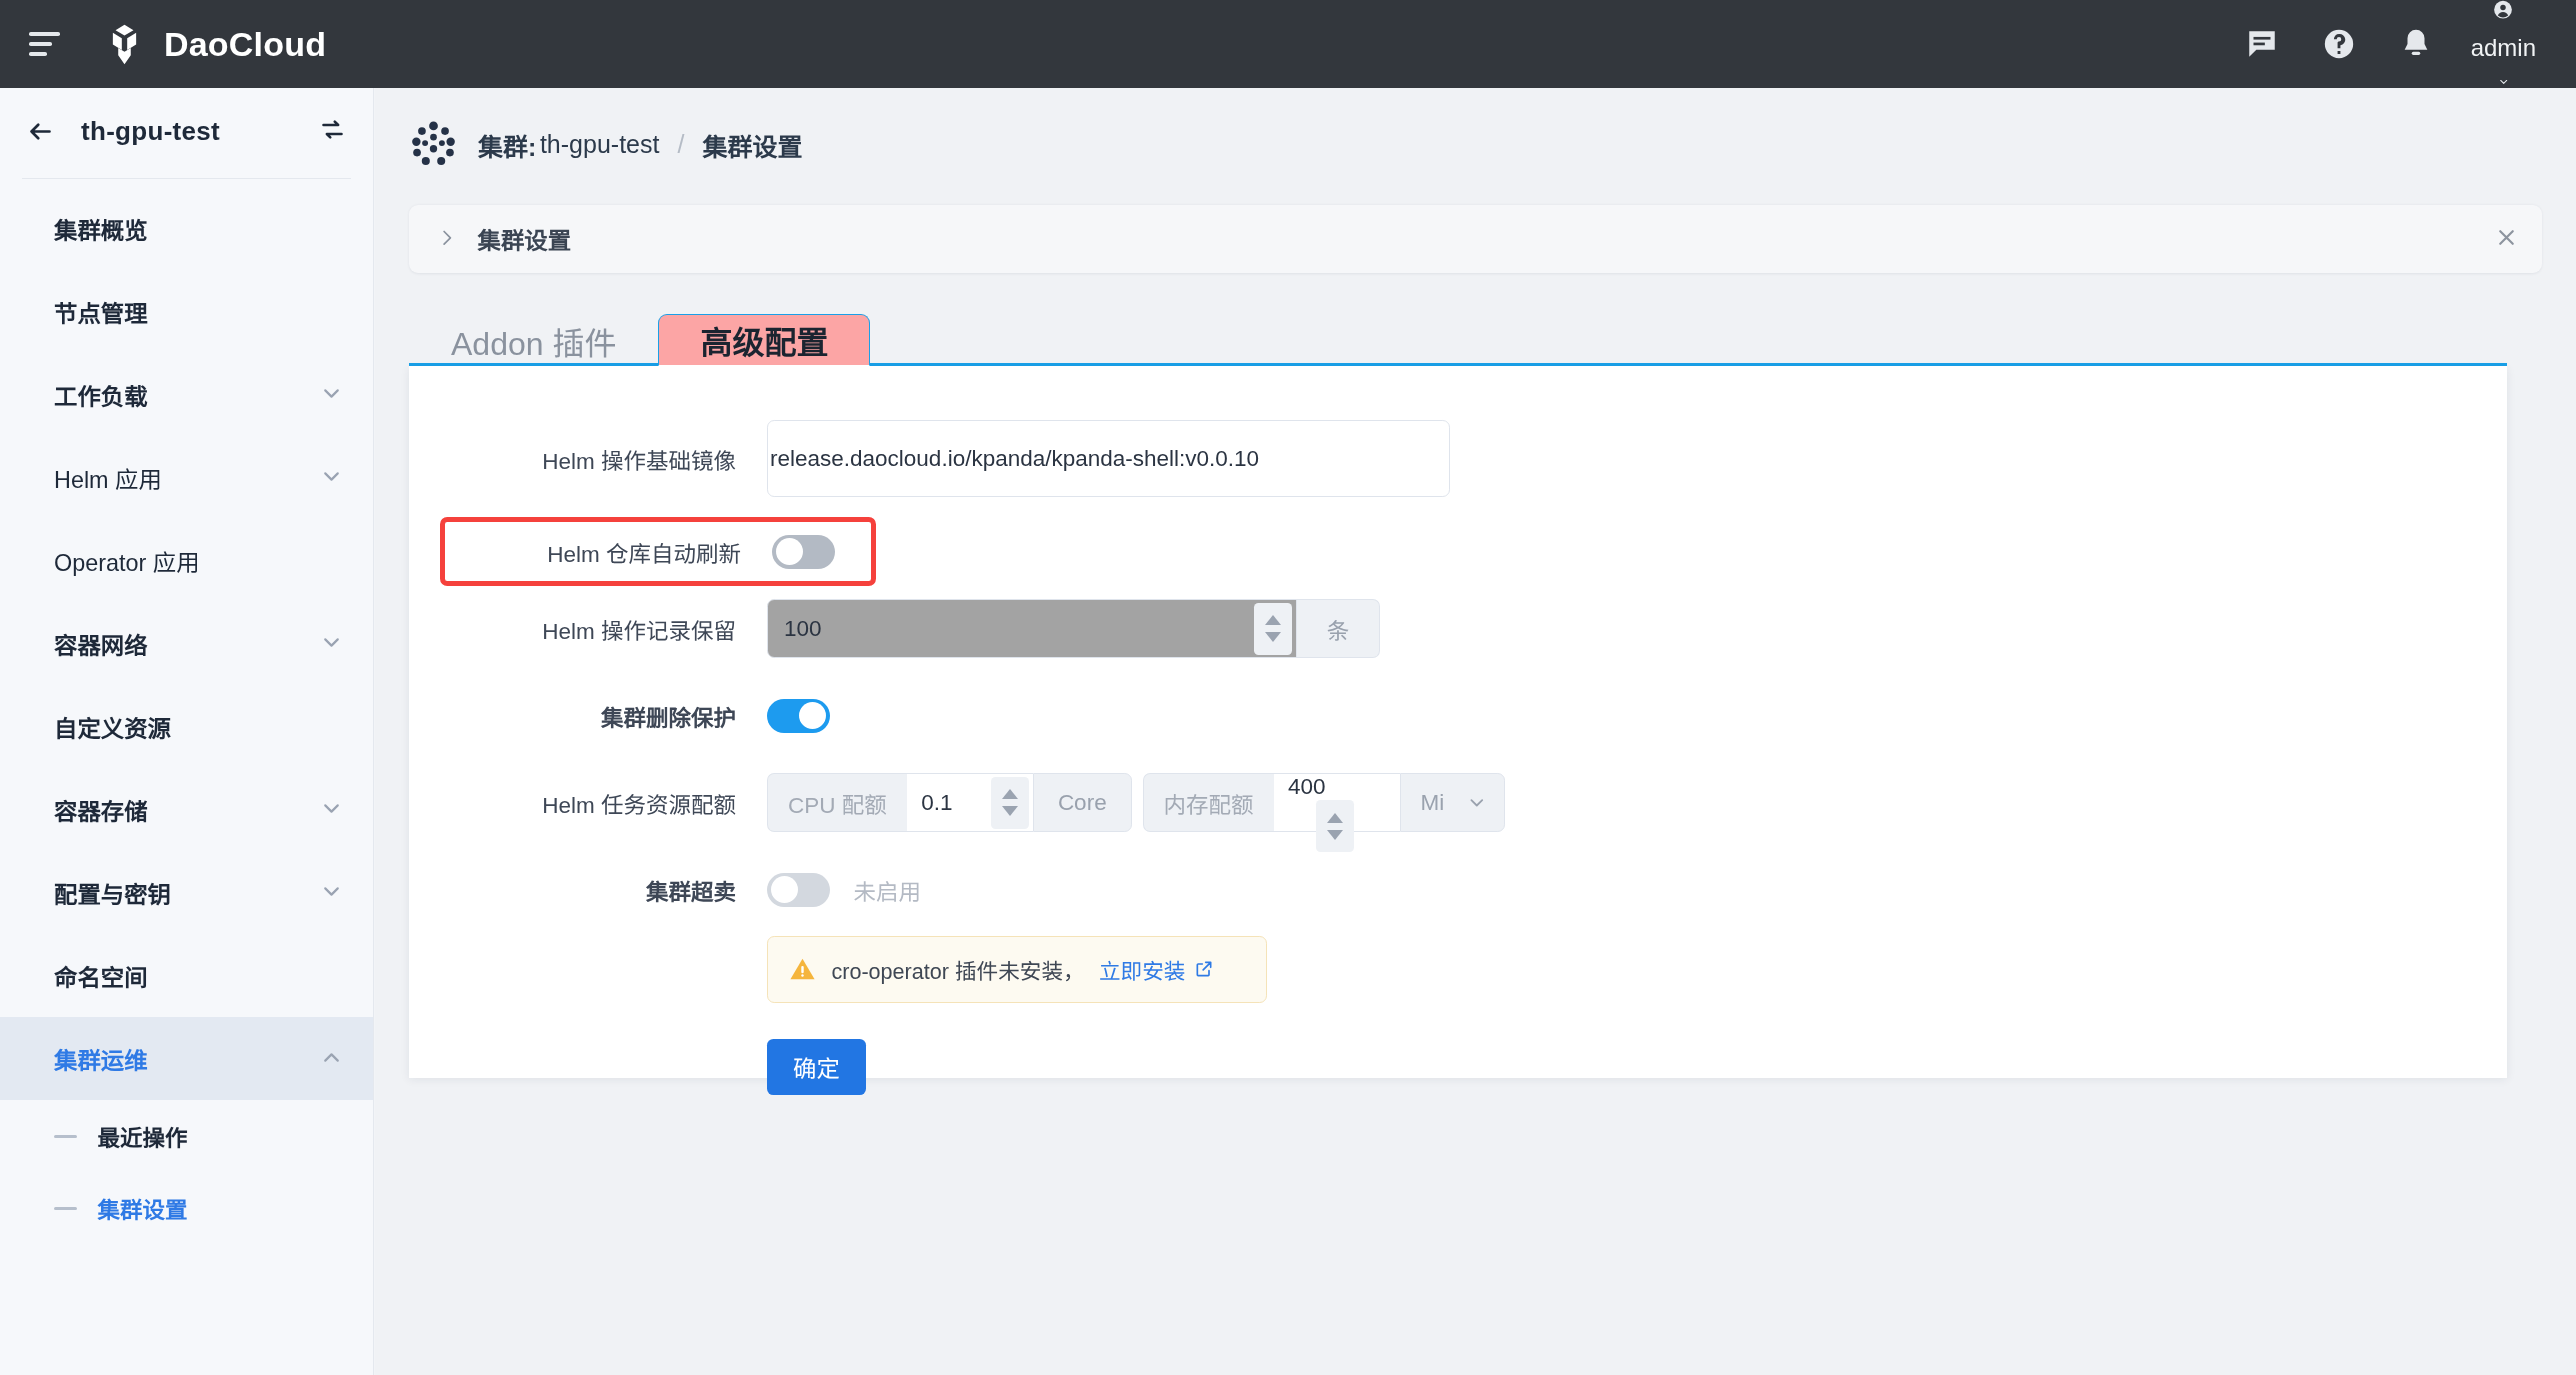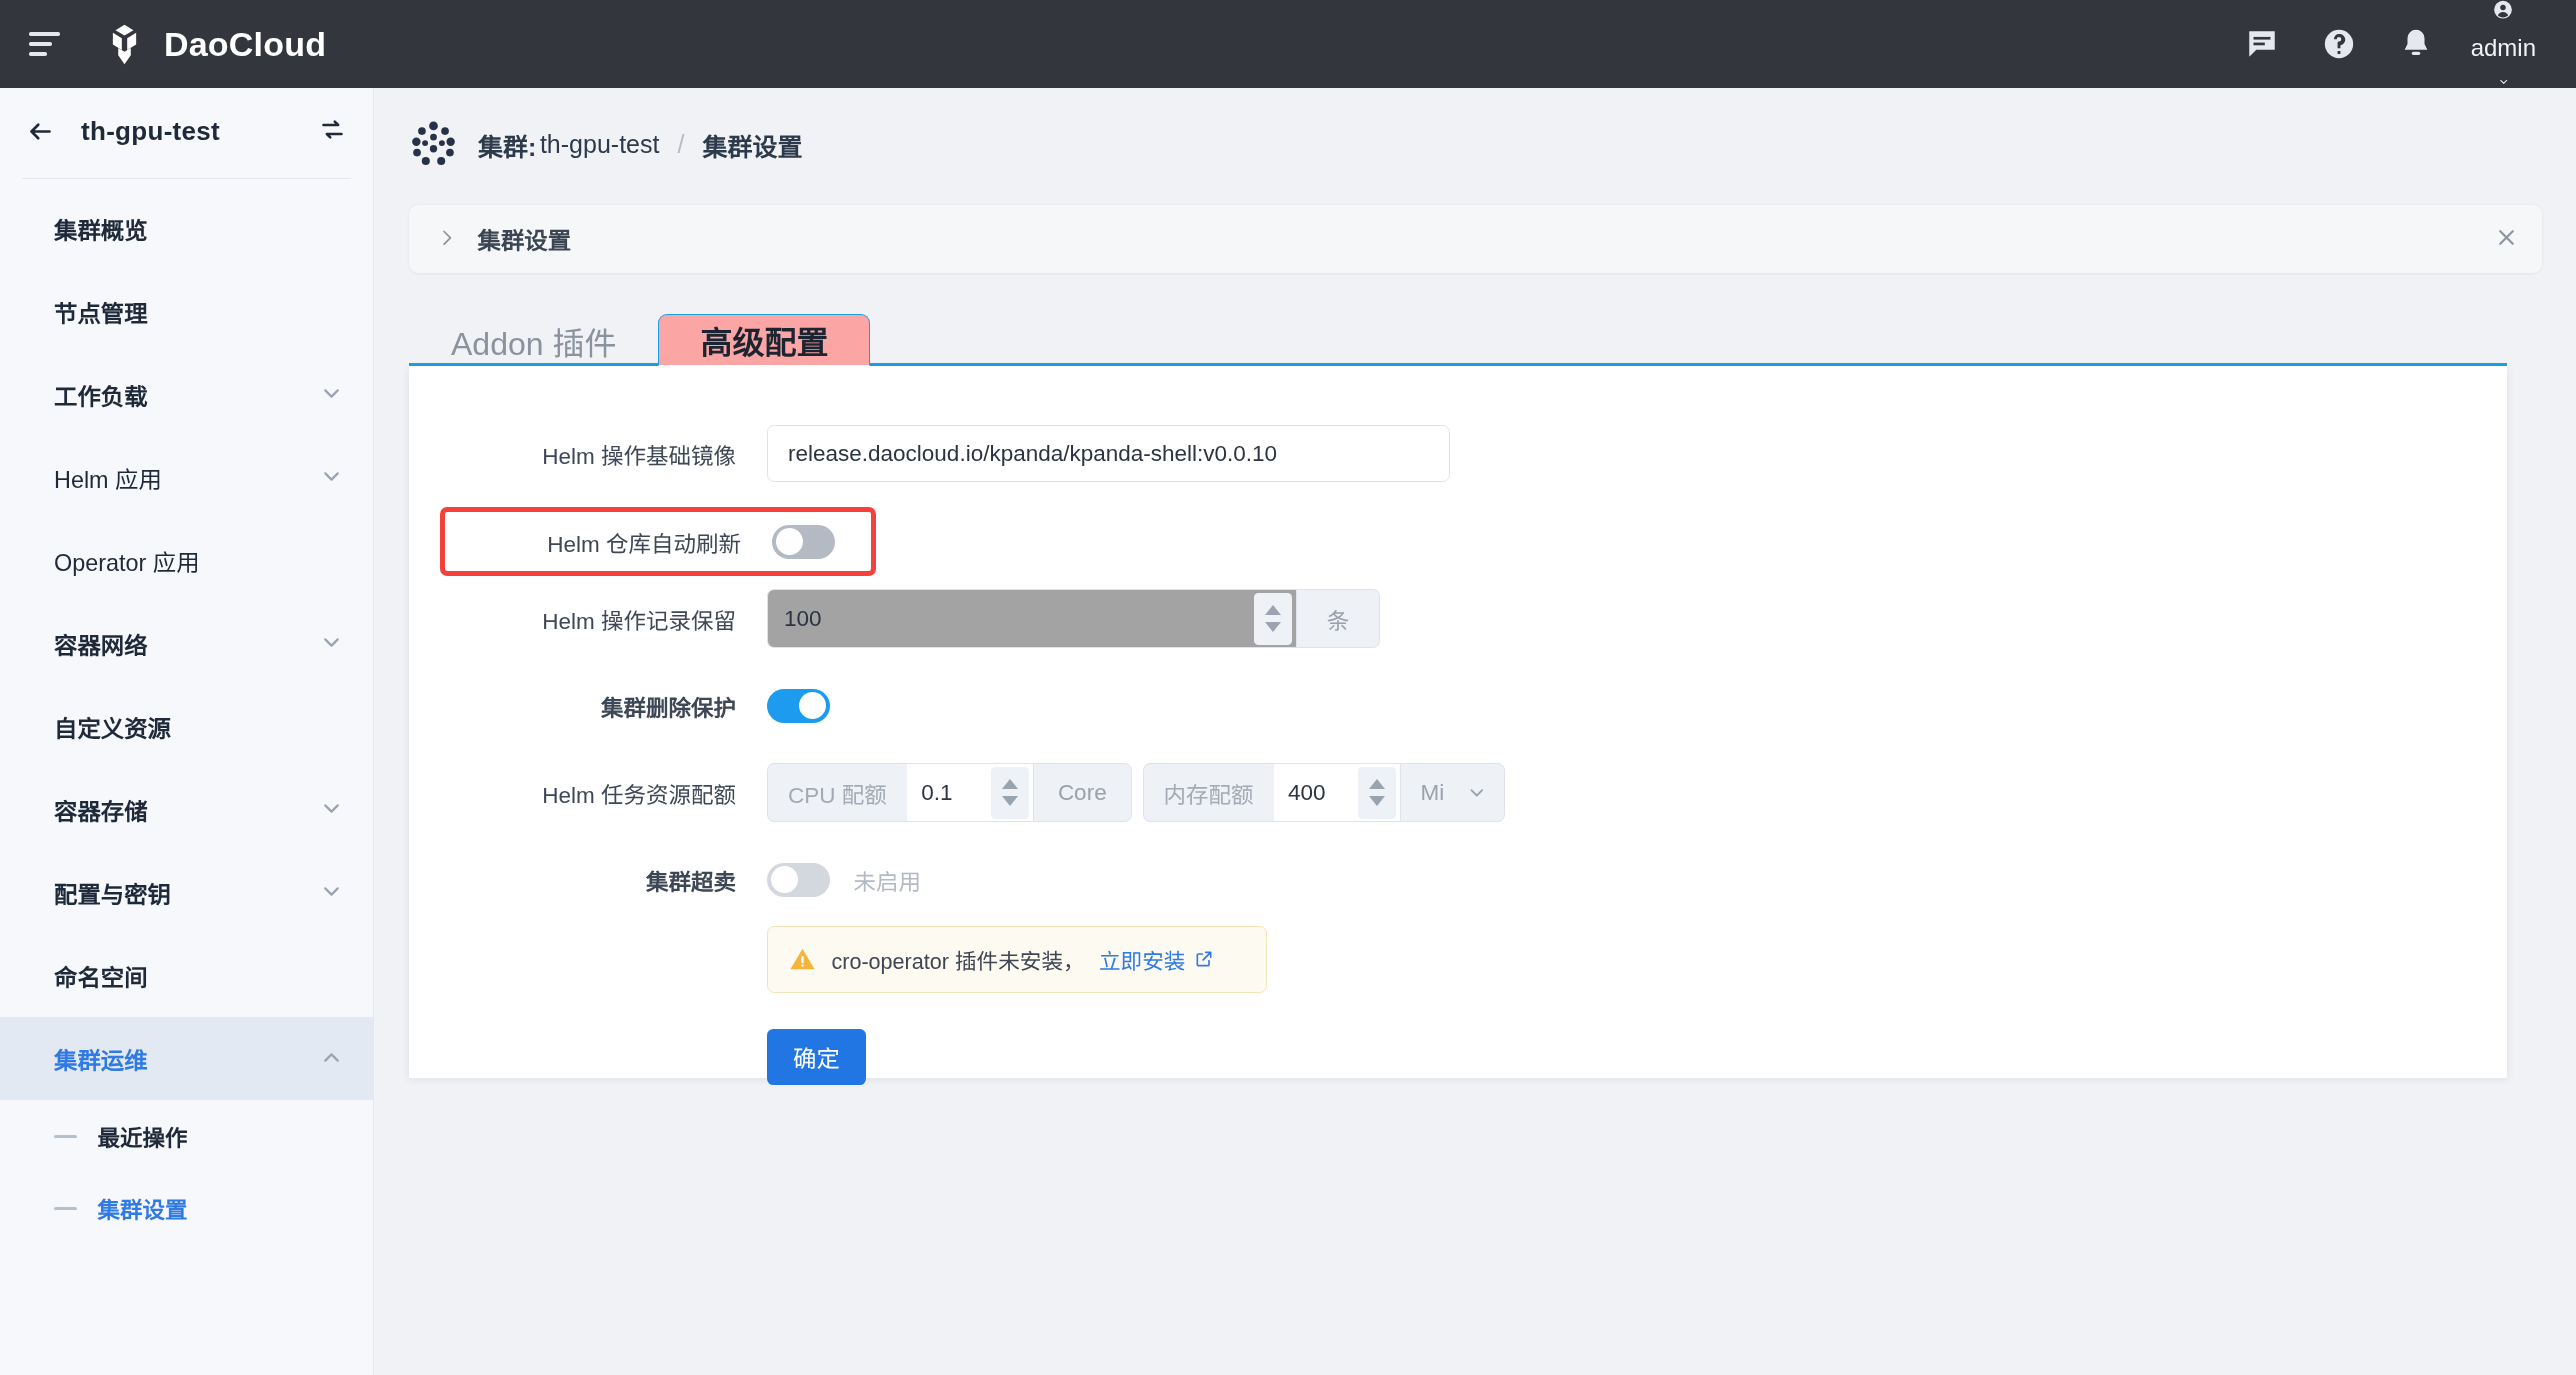--- a/index.html
+++ b/index.html
@@ -129,22 +129,22 @@
   
   .form { padding-top: 54px; }
   .row { display: flex; align-items: center; min-height: 67px; margin-bottom: 20px; }
   .row-label {
     width: 358px; text-align: right; padding-right: 31px;
     font-size: 22.5px; color: #3e4756; font-weight: 700; flex-shrink: 0;
   }
   .row-label.latin { font-weight: 500; }
 
   .text-input {
-    width: 683px; height: 57px; border: 1.3px solid #dfe4ec; border-radius: 7.2px;
-    font-size: 22.5px; color: #2b3442; padding: 0 20px; outline: none; background: #fff;
+    width: 683px; height: 77px; border: 1.3px solid #dfe4ec; border-radius: 7.2px;
+    font-size: 22.5px; color: #2b3442; padding: 0 2px; outline: none; background: #fff;
     font-family: "Liberation Sans", sans-serif;
   }
 
   
   .toggle {
     width: 63px; height: 34px; border-radius: 17px; position: relative; cursor: pointer;
     flex-shrink: 0;
   }
   .toggle .knob {
     position:absolute; top: 3.6px; width: 27px; height: 27px; border-radius: 50%; background: #fff;
@@ -456,21 +456,21 @@
             <div class="spinner">
               <div class="sp-up"></div>
               <div class="sp-dn"></div>
             </div>
           </div>
           <div class="addon-suffix" style="min-width:99px;border-left:1.3px solid #dfe4ec;">Core</div>
         </div>
 
         <div class="num-group" style="margin-left:10.8px;">
           <div class="addon-prefix">内存配额</div>
-          <div class="mid-field" style="width:126px;">
+          <div class="mid-field" style="width:126px;flex-direction:column;">
             <input type="text" value="400" style="">
             <div class="spinner">
               <div class="sp-up"></div>
               <div class="sp-dn"></div>
             </div>
           </div>
           <div class="sel-suffix" style="border-left:1.3px solid #dfe4ec;">
             <span>Mi</span>
             <svg width="21.6" height="21.6" viewBox="0 0 24 24">
                 <path d="M6 9l6 6 6-6" stroke="#9aa2ae" stroke-width="2" fill="none" stroke-linecap="round" stroke-linejoin="round"></path>

